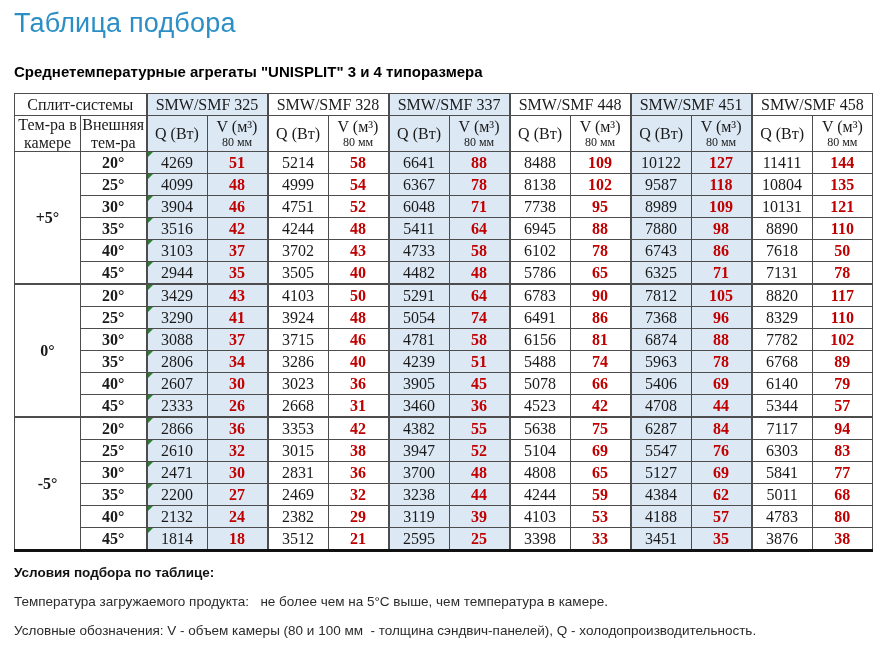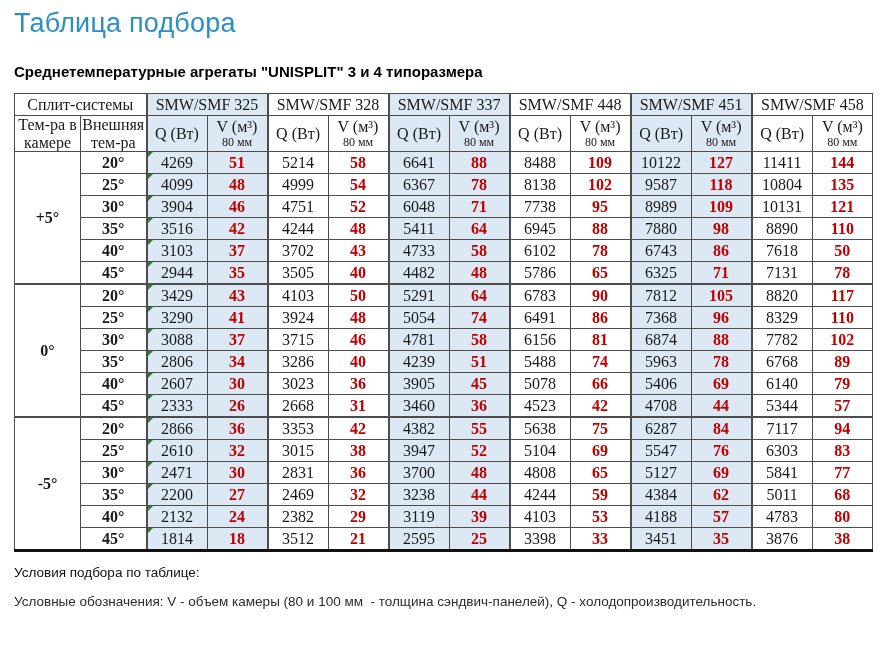--- a/index.html
+++ b/index.html
@@ -42,21 +42,21 @@
   td.tri::before {
     content:""; position:absolute; top:0; left:0; width:0; height:0;
     border-top:5px solid #2e7d32; border-right:5px solid transparent;
   }
 
   .notes { margin-top:13px; }
   .notes p {
     font-size:13.5px; color:#2b2b2b; margin:0 0 12.5px 0;
     white-space:pre-wrap; line-height:1.2;
   }
-  .notes p.head { font-weight:400; color:#111; }
+  .notes p.head { font-weight:700; color:#111; }
 </style>
 </head>
 <body>
 
 <div class="page">
   <h1 class="page-title">Таблица подбора</h1>
   <h2 class="table-caption">Среднетемпературные агрегаты "UNISPLIT" 3 и 4 типоразмера</h2>
 
   <table class="sel" id="selection-table">
       <colgroup>
@@ -372,15 +372,16 @@
           <td class="val q msep shade">3451</td>
           <td class="val v shade">35</td>
           <td class="val q msep">3876</td>
           <td class="val v">38</td>
         </tr>
       </tbody>
     </table>
 
   <div class="notes">
     <p class="head">Условия подбора по таблице:</p>
+    <p>Температура загружаемого продукта:   не более чем на 5°С выше, чем температура в камере.</p>
     <p>Условные обозначения: V - объем камеры (80 и 100 мм  - толщина сэндвич-панелей), Q - холодопроизводительность.</p>
   </div>
 </div>
 
 </body></html>

